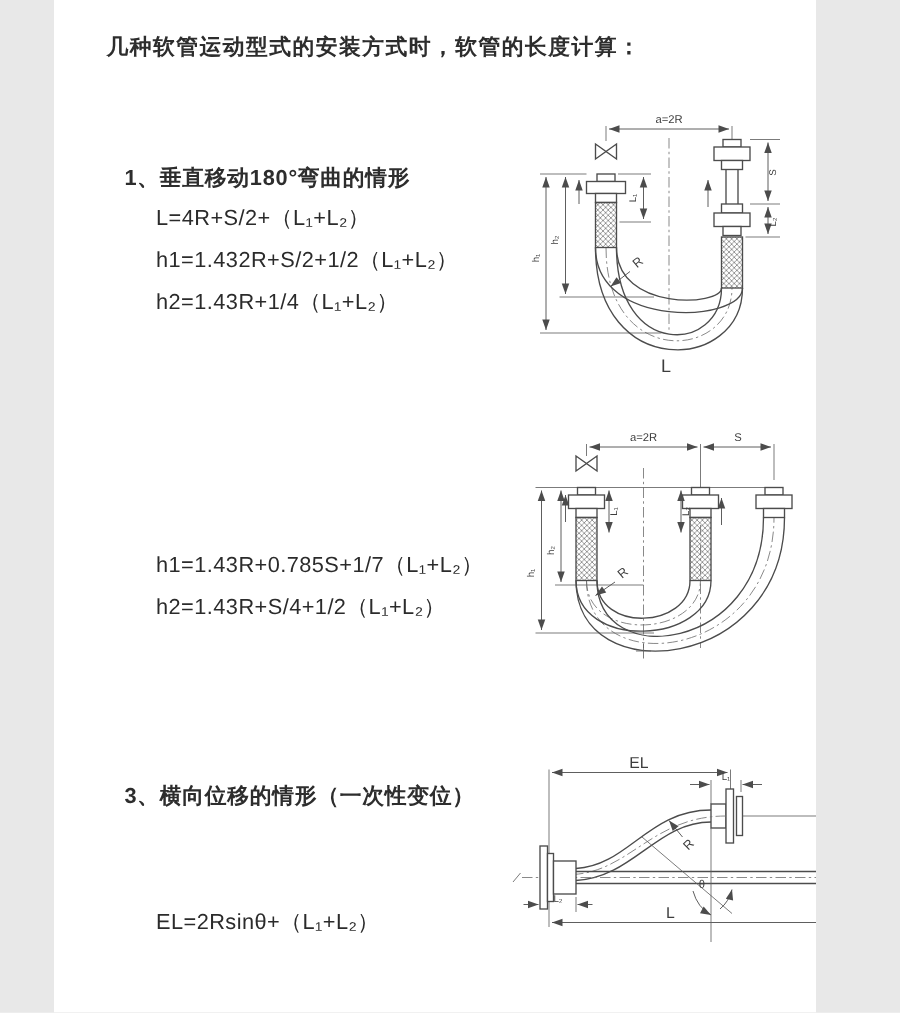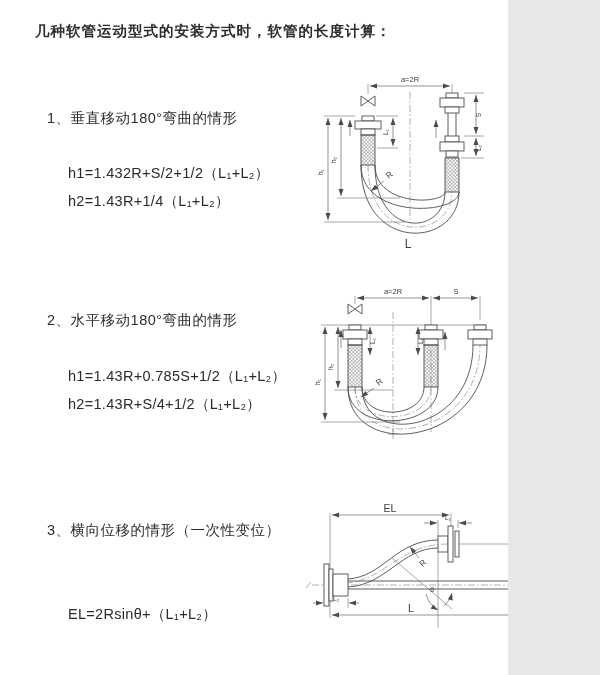--- a/index.html
+++ b/index.html
@@ -1,19 +1,19 @@
 <!DOCTYPE html>
 <html><head>
 <meta charset="utf-8">
 <style>
   html,body{margin:0;padding:0;background:#e8e8e8;}
   .page{position:relative;width:508px;height:675px;background:#ffffff;overflow:hidden;
-        font-family:"Liberation Sans",sans-serif;}
+        font-family:"Liberation Sans",sans-serif;margin-left:36px;}
   .title{position:absolute;font-size:14.5px;font-weight:bold;color:#2d2d2d;letter-spacing:1px;white-space:nowrap;}
-  .sec-heading{position:absolute;font-size:14.5px;font-weight:normal;color:#2d2d2d;letter-spacing:.5px;white-space:nowrap;text-align:right;}
+  .sec-heading{position:absolute;font-size:14.5px;font-weight:bold;color:#2d2d2d;letter-spacing:.5px;white-space:nowrap;text-align:right;}
   .formula{position:absolute;font-size:14.5px;color:#2b2b2b;letter-spacing:.3px;white-space:nowrap;}
   svg.diag{position:absolute;}
   .ln{stroke:#4c4c4c;stroke-width:.9;fill:none;}
   .thin{stroke:#5f5f5f;stroke-width:.55;fill:none;}
   .dim{stroke:#4c4c4c;stroke-width:.6;fill:none;}
   .cl{stroke:#707070;stroke-width:.55;fill:none;stroke-dasharray:7 2.2 1.6 2.2;}
   .part{stroke:#4c4c4c;stroke-width:.9;fill:#fff;}
   .braid{stroke:#4c4c4c;stroke-width:.9;fill:url(#braidp);}
   text{fill:#3d3d3d;font-family:"Liberation Sans",sans-serif;}
   .t6{font-size:6.5px;} .t7{font-size:7.5px;} .t8{font-size:8.5px;}
@@ -21,25 +21,25 @@
   .mid{text-anchor:middle;}
 </style>
 </head>
 <body>
 
 <div class="page">
 
   <div class="title" style="left:35px;top:22px">几种软管运动型式的安装方式时，软管的长度计算：</div>
 
   <div class="sec-heading" style="left:47px;top:109px">1、垂直移动180°弯曲的情形</div>
+  <div class="formula" style="left:68px;top:136px">L=4R+S/2+（L₁+L₂）</div>
   <div class="formula" style="left:68px;top:164px">h1=1.432R+S/2+1/2（L₁+L₂）</div>
   <div class="formula" style="left:68px;top:192px">h2=1.43R+1/4（L₁+L₂）</div>
 
-  <div class="sec-heading" style="left:47px;top:311px">2、水平移动180°弯曲的情形</div>
-  <div class="formula" style="left:68px;top:367px">h1=1.43R+0.785S+1/2（L₁+L₂）</div>
+  <div class="formula" style="left:68px;top:367px">h1=1.43R+0.785S+1/7（L₁+L₂）</div>
   <div class="formula" style="left:68px;top:395px">h2=1.43R+S/4+1/2（L₁+L₂）</div>
 
   <div class="sec-heading" style="left:47px;top:521px">3、横向位移的情形（一次性变位）</div>
   <div class="formula" style="left:68px;top:605px">EL=2Rsinθ+（L₁+L₂）</div>
 
   <svg class="diag" style="left:310px;top:70px" width="290" height="190" viewBox="0 0 290 190">
     <defs>
       <marker id="ah" viewBox="0 0 8 6" refX="7.5" refY="3" markerWidth="8" markerHeight="6" markerUnits="userSpaceOnUse" orient="auto-start-reverse">
         <path d="M0.5,0.5 L7.5,3 L0.5,5.5 Z" fill="#4c4c4c"></path>
       </marker>

